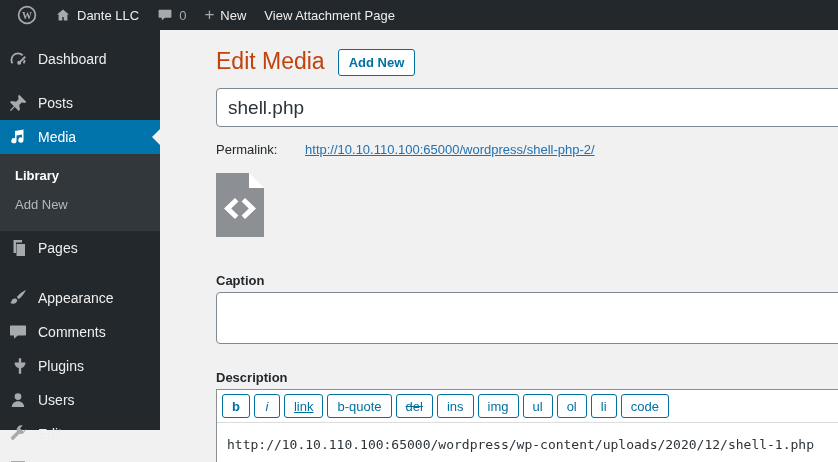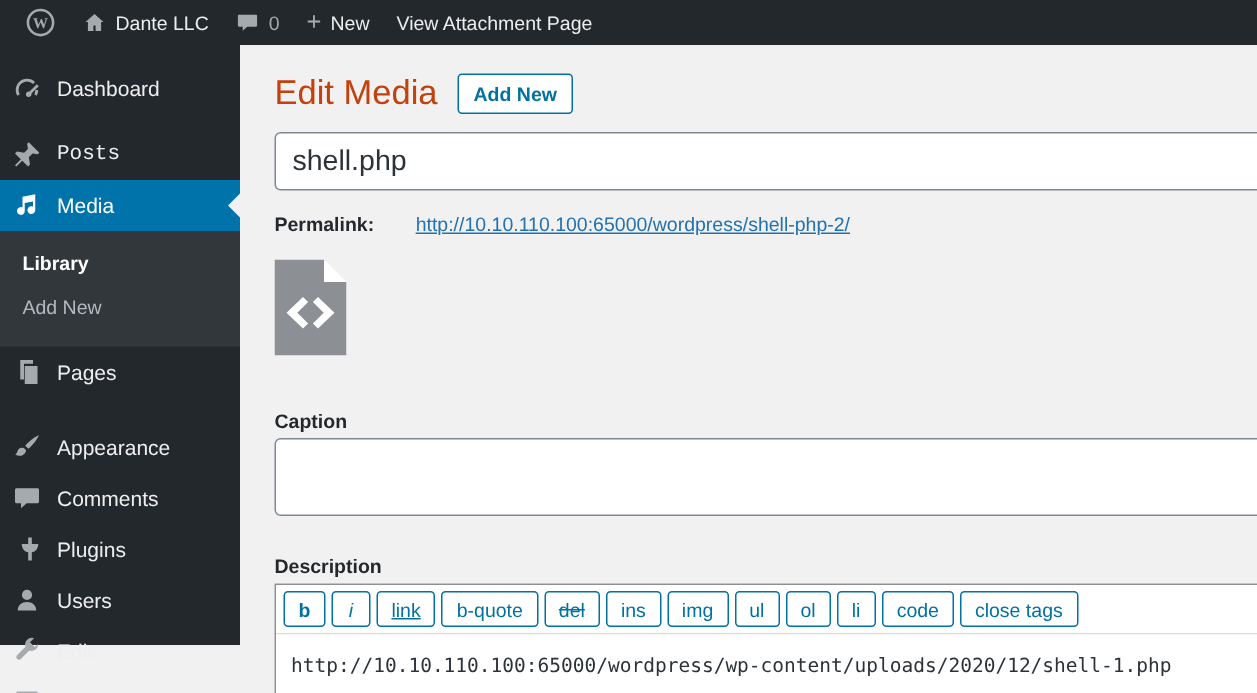--- a/index.html
+++ b/index.html
@@ -27,21 +27,21 @@
     padding: 0 9px;
     height: 30px;
     cursor: pointer;
     white-space: nowrap;
   }
   .ab-item svg { display: block; }
   .ab-count { color: #a7aaad; }
   .ab-plus { font-size: 17px; font-weight: 400; color: #a7aaad; line-height: 1; margin-top: -2px; }
 
   
-  .layout { display: flex; height: 400px; }
+  .layout { display: flex; height: 400px; gap: 33px; }
 
   
   .sidebar {
     width: 160px;
     min-width: 160px;
     background: #23282d;
     color: #eeeeee;
     padding-top: 12px;
   }
   .menu-item {
@@ -53,21 +53,21 @@
     position: relative;
   }
   .menu-item .mi-icon {
     width: 20px;
     height: 20px;
     margin: 0 10px 0 8px;
     color: #a7aaad;
     flex: none;
   }
   .menu-item .mi-icon svg { width: 20px; height: 20px; display: block; }
-  .menu-item.sep-small { margin-top: 10px; font-family: Liberation Mono, monospace; }
+  .menu-item.sep-small { margin-top: 10px; }
   .menu-item.sep-big { margin-top: 16px; }
   .menu-item.active {
     background: #0073aa;
     color: #ffffff;
   }
   .menu-item.active .mi-icon { color: #ffffff; }
   .menu-item.active::after {
     content: "";
     position: absolute;
     right: 0;
@@ -122,21 +122,21 @@
     padding: 3px 11px;
     font-size: 19px;
     color: #2c3338;
     background: #ffffff;
     border: 1px solid #7e8993;
     border-radius: 4px;
     font-family: inherit;
     outline: none;
   }
   .permalink-row { margin-top: 15px; font-size: 13px; }
-  .permalink-label { font-weight: 700; }
+  .permalink-label { font-weight: 400; }
   .permalink-link { color: #2271b1; text-decoration: underline; cursor: pointer; padding-left: 24px; }
 
   .media-icon { margin-top: 16px; width: 48px; height: 64px; }
   .media-icon svg { display: block; }
 
   .field-label {
     display: block;
     margin-top: 36px;
     font-size: 13px;
     font-weight: 700;
@@ -360,18 +360,17 @@
           <button class="qt-btn qt-italic">i</button>
           <button class="qt-btn qt-underline">link</button>
           <button class="qt-btn">b-quote</button>
           <button class="qt-btn qt-strike">del</button>
           <button class="qt-btn">ins</button>
           <button class="qt-btn">img</button>
           <button class="qt-btn">ul</button>
           <button class="qt-btn">ol</button>
           <button class="qt-btn">li</button>
           <button class="qt-btn">code</button>
-          <button class="qt-btn">close tags</button>
         </div>
       <textarea class="editor-textarea" style="">http://10.10.110.100:65000/wordpress/wp-content/uploads/2020/12/shell-1.php</textarea>
     </div>
   </main>
 </div>
 
 </body></html>

